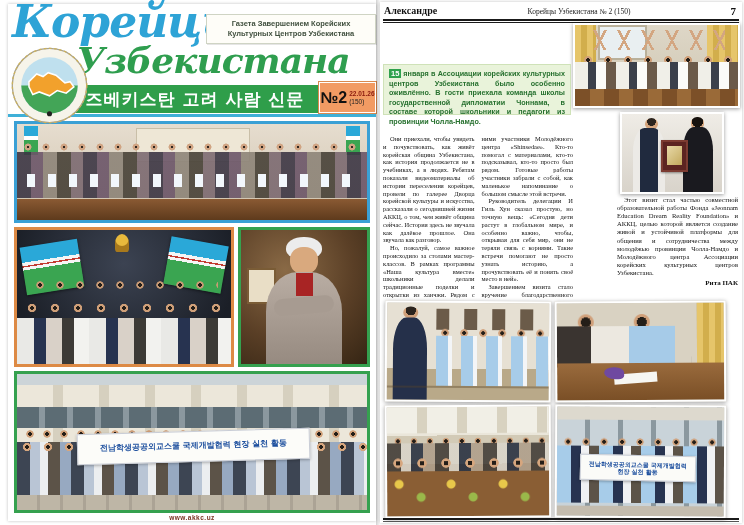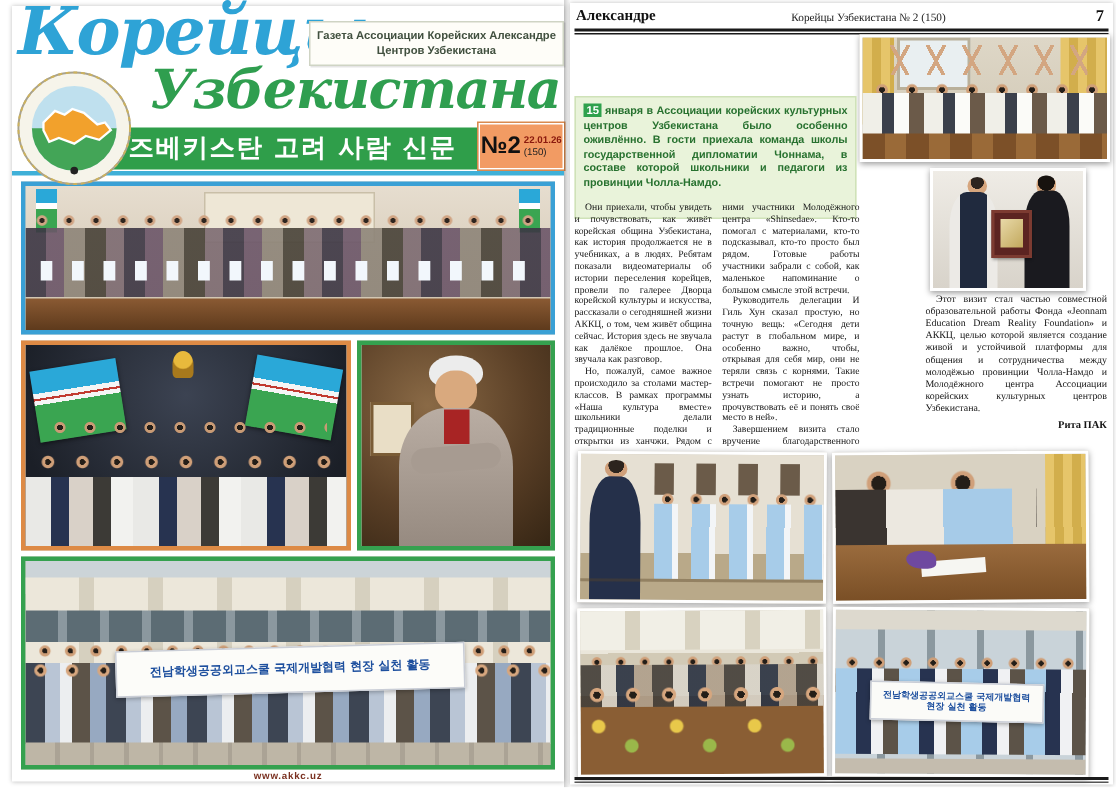--- a/index.html
+++ b/index.html
@@ -5,21 +5,21 @@
   html,body{margin:0;padding:0;background:#ffffff;}
   .spread{position:relative;width:744px;height:525px;background:#fff;font-family:"Liberation Sans",sans-serif;overflow:hidden;}
   .page{position:absolute;background:#fff;box-shadow:0 0 3px rgba(0,0,0,.25);}
   .left-page{left:8px;top:4px;width:368px;height:517px;}
   .right-page{left:380px;top:2px;width:362px;height:521px;}
   .gutter{position:absolute;left:376px;top:0;width:4px;height:525px;background:linear-gradient(90deg,rgba(0,0,0,.18),rgba(0,0,0,0));}
 
   
   .masthead{position:absolute;inset:0 0 auto 0;height:116px;}
   .title-blue{position:absolute;left:4px;top:-4px;font-family:"DejaVu Serif",serif;font-style:italic;font-weight:bold;font-size:44px;color:#2ea3d6;letter-spacing:-1px;line-height:1;}
-  .title-green{position:absolute;left:92px;top:38px;font-family:"DejaVu Serif",serif;font-style:italic;font-weight:bold;font-size:36px;color:#2f9e4f;letter-spacing:-1px;line-height:1;}
+  .title-green{position:absolute;left:68px;top:38px;font-family:"DejaVu Serif",serif;font-style:italic;font-weight:bold;font-size:36px;color:#2f9e4f;letter-spacing:-1px;line-height:1;}
   .info-box{position:absolute;left:198px;top:10px;width:164px;background:#fefdf8;border:1px solid #cfd4c4;box-shadow:1px 1px 0 rgba(0,0,0,.1);font-size:7.5px;font-weight:bold;color:#41503f;text-align:center;line-height:1.35;padding:4px 2px;}
   .korean-bar{position:absolute;left:46px;top:81px;width:264px;height:28px;background:#2f9e4a;color:#fff;font-family:"DejaVu Sans",sans-serif;font-weight:bold;font-size:17px;text-align:center;line-height:28px;letter-spacing:1px;overflow:hidden;}
   .issue-badge{position:absolute;left:311px;top:78px;width:57px;height:31px;background:#f29b63;border:1px solid #fff;outline:1px solid #d98a4f;box-sizing:border-box;display:flex;align-items:center;justify-content:center;gap:2px;}
   .issue-no{font-size:16px;font-weight:bold;color:#111;line-height:1;}
   .issue-meta{display:flex;flex-direction:column;line-height:1.2;}
   .issue-date{font-size:6.5px;font-weight:bold;color:#8b1a0e;}
   .issue-serial{font-size:6.5px;color:#222;}
   .teal-rule{position:absolute;left:0;right:0;top:110px;height:3px;background:#3fb0d8;}
   .logo{position:absolute;left:3px;top:43px;width:77px;height:77px;z-index:5;}
 
@@ -129,39 +129,39 @@
 
   
   .rp-header{position:absolute;left:4px;right:4px;top:3px;height:13px;}
   .rp-section{position:absolute;left:0;top:0;font-family:"Liberation Serif",serif;font-weight:bold;font-size:10px;color:#111;}
   .rp-center{position:absolute;left:0;right:0;top:2px;text-align:center;font-family:"Liberation Serif",serif;font-size:7.5px;color:#222;margin-left:36px;}
   .rp-pagenum{position:absolute;right:2px;top:0;font-family:"Liberation Serif",serif;font-weight:bold;font-size:11px;color:#111;}
   .rp-rule-thick{position:absolute;left:3px;right:3px;top:17px;height:2px;background:#1a1a1a;}
   .rp-rule-thin{position:absolute;left:3px;right:3px;top:20px;height:1px;background:#1a1a1a;}
 
   .headline-box{position:absolute;left:3px;top:23px;width:188px;height:36px;background:#2fa14d;color:#fff;font-weight:bold;font-size:13px;line-height:16px;display:flex;align-items:center;justify-content:center;text-align:center;padding:0 6px;box-sizing:border-box;}
-  .lead-box{position:absolute;left:3px;top:62px;width:188px;height:82px;background:#e9f3da;border:1px solid #cfe2b8;box-sizing:border-box;padding:4px 5px;font-size:7.2px;font-weight:bold;color:#27712f;line-height:1.32;text-align:justify;}
+  .lead-box{position:absolute;left:3px;top:62px;width:188px;height:51px;background:#e9f3da;border:1px solid #cfe2b8;box-sizing:border-box;padding:4px 5px;font-size:7.2px;font-weight:bold;color:#27712f;line-height:1.32;text-align:justify;}
   .lead-num{display:inline-block;background:#2fa14d;color:#fff;font-size:7.5px;padding:0 2px;margin-right:2px;line-height:1.2;}
   .body-cols{position:absolute;left:3px;top:133px;width:190px;height:166px;column-count:2;column-gap:7px;font-family:"Liberation Serif",serif;font-size:6.45px;line-height:1.21;text-align:justify;color:#141414;overflow:hidden;}
   .body-cols p{margin:0;text-indent:7px;}
   .col3{position:absolute;left:237px;top:194px;width:121px;height:111px;font-family:"Liberation Serif",serif;font-size:6.6px;line-height:1.23;text-align:justify;color:#141414;overflow:hidden;}
   .col3 p{margin:0;text-indent:7px;}
   .byline{text-align:right;font-weight:bold;margin-top:2px;font-size:7px;}
   .rp-rule-bot1{position:absolute;left:3px;right:3px;top:516px;height:2px;background:#1a1a1a;}
   .rp-rule-bot2{position:absolute;left:3px;right:3px;top:519px;height:1px;background:#555;}
 </style>
 </head>
 <body>
 
 <div class="spread">
 
   <section class="page left-page">
     <div class="masthead">
       <div class="title-blue">Корейцы</div>
-      <div class="info-box">Газета Ассоциации Корейских Александре Центров Узбекистана</div>
+      <div class="info-box">Газета Завершением Корейских Культурных Центров Узбекистана</div>
       <div class="title-green">Узбекистана</div>
       <div class="korean-bar">우즈베키스탄 고려 사람 신문</div>
       <div class="issue-badge">
         <span class="issue-no">№2</span>
         <span class="issue-meta">
           <span class="issue-date">22.01.26</span>
           <span class="issue-serial">(150)</span>
         </span>
       </div>
       <div class="logo">

